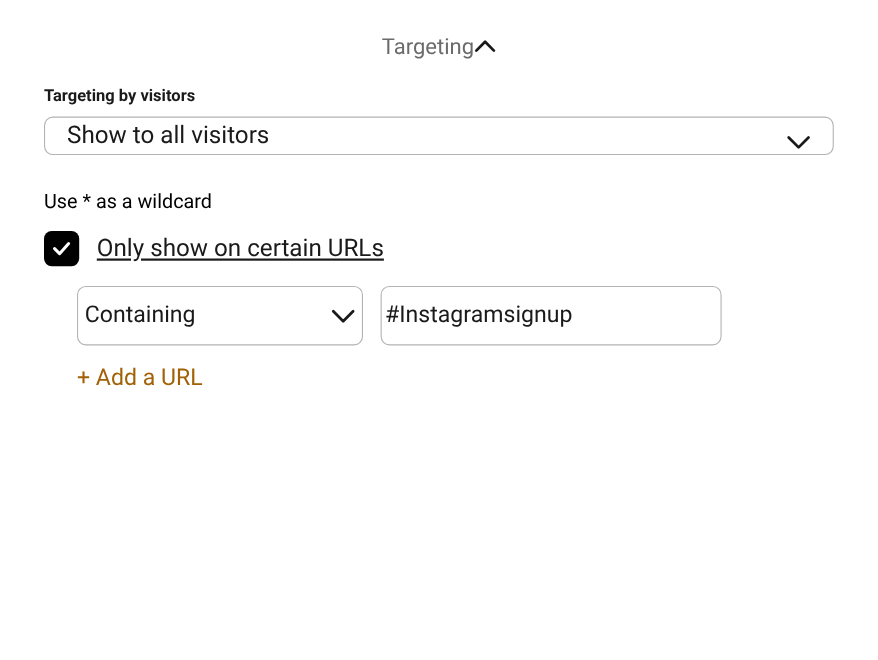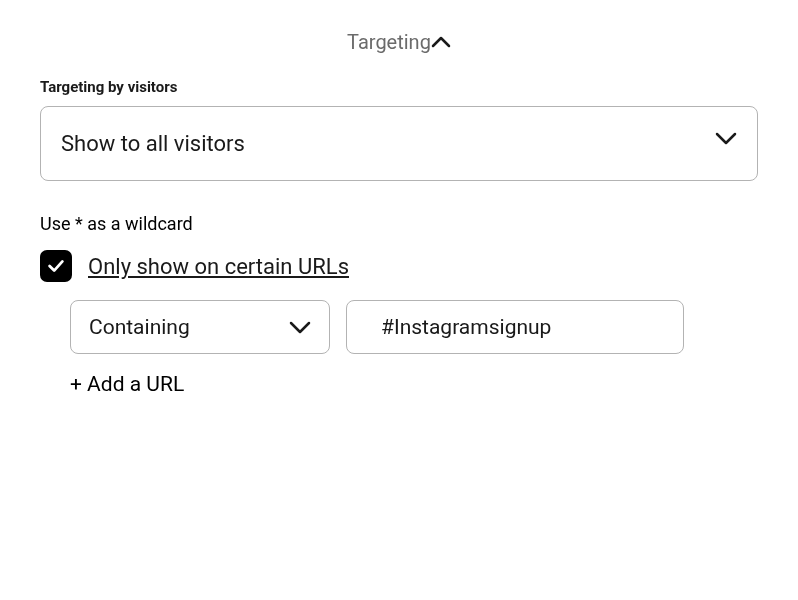--- a/index.html
+++ b/index.html
@@ -53,28 +53,28 @@
       margin-bottom: 16px;
     }
     .select-wrapper {
       position: relative;
       width: 100%;
     }
     .select-box {
       width: 100%;
       border: 1px solid #b3b3b3;
       border-radius: 8px;
-      padding: 24px 20px;
+      padding: 4px 20px;
       font-size: 22px;
       color: #1a1a1a;
       background: #ffffff;
       cursor: pointer;
       display: flex;
       justify-content: space-between;
-      align-items: flex-start;
+      align-items: flex-end;
     }
     .chevron-down {
       width: 22px;
       height: 14px;
       flex-shrink: 0;
     }
     .chevron-down svg {
       display: block;
     }
     .checkbox-row {
@@ -110,43 +110,43 @@
     }
     .url-controls {
       display: flex;
       gap: 16px;
       margin-left: 30px;
       margin-bottom: 18px;
     }
     .small-select {
       border: 1px solid #b3b3b3;
       border-radius: 8px;
-      padding: 14px 18px;
+      padding: 14px 6px;
       font-size: 21px;
       color: #1a1a1a;
       background: #ffffff;
       cursor: pointer;
       display: flex;
       align-items: center;
       justify-content: space-between;
       gap: 30px;
       min-width: 260px;
     }
     .text-input {
       border: 1px solid #b3b3b3;
       border-radius: 8px;
-      padding: 14px 34px;
+      padding: 14px 3px;
       font-size: 21px;
       color: #1a1a1a;
       background: #ffffff;
       min-width: 310px;
       font-family: inherit;
     }
     .add-link {
-      color: #000000;
+      color: #a16207;
       font-size: 21px;
       cursor: pointer;
       margin-left: 30px;
       margin-bottom: 28px;
       display: inline-block;
     }
   </style>
 </head>
 <body>
 

